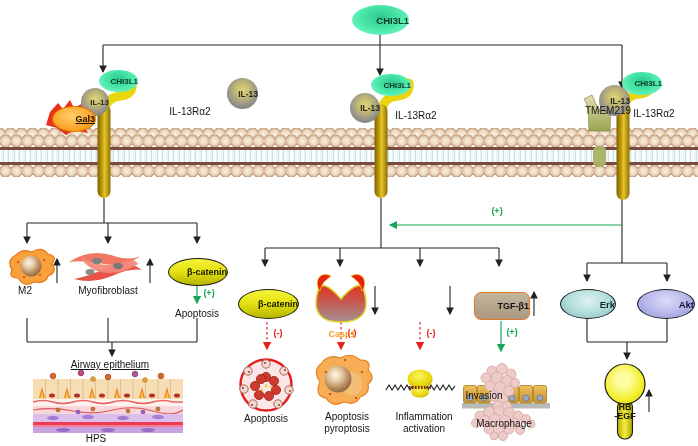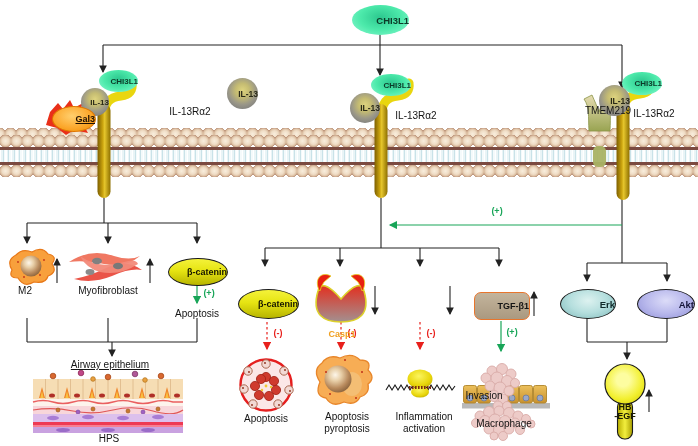--- a/index.html
+++ b/index.html
@@ -436,21 +436,21 @@
   <div class="lbl" style="left:190px;top:106px;">IL-13Rα2</div>
   <div class="lbl" style="left:416px;top:110px;">IL-13Rα2</div>
   <div class="lbl" style="left:654px;top:108px;">IL-13Rα2</div>
   <div class="lbl" style="left:574px;top:105px;margin-left:34px;">TMEM219</div>
 
   <div class="lbl" style="left:25px;top:285px;">M2</div>
   <div class="lbl" style="left:108px;top:285px;">Myofibroblast</div>
   <div class="lbl sign green" style="left:209px;top:288px;">(+)</div>
   <div class="lbl" style="left:197px;top:308px;">Apoptosis</div>
   <div class="lbl" style="left:110px;top:359px;text-decoration:underline;">Airway epithelium</div>
-  <div class="lbl" style="left:109px;top:433px;">HPS</div>
+  <div class="lbl" style="left:96px;top:433px;">HPS</div>
 
   <div class="lbl sign green" style="left:497px;top:206px;">(+)</div>
   <div class="lbl sign bold" style="left:342px;top:298px;color:#f0a020;z-index:6;font-size:9px;">Casp1</div>
   <div class="lbl sign red" style="left:278px;top:328px;">(-)</div>
   <div class="lbl sign red" style="left:352px;top:328px;">(-)</div>
   <div class="lbl sign red" style="left:431px;top:328px;">(-)</div>
   <div class="lbl sign green" style="left:512px;top:327px;">(+)</div>
 
   <div class="lbl" style="left:266px;top:413px;">Apoptosis</div>
   <div class="lbl" style="left:347px;top:411px;">Apoptosis</div>

